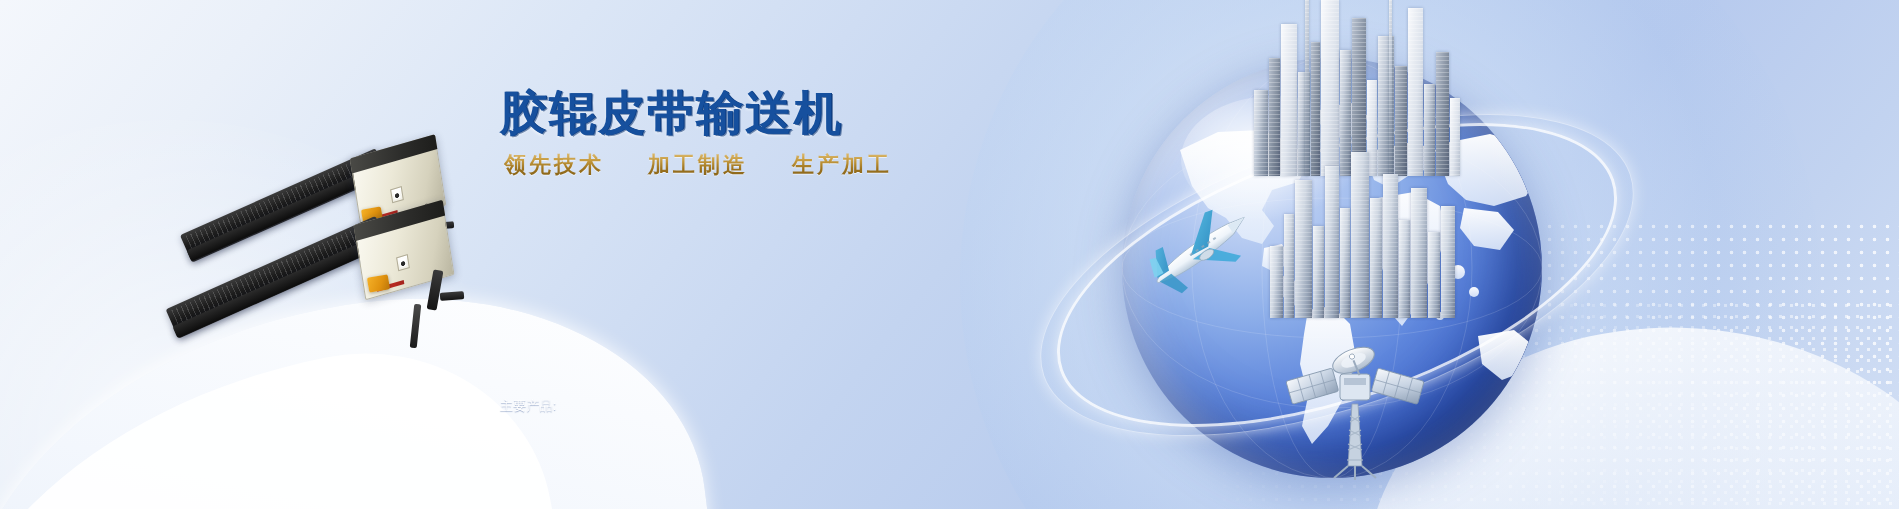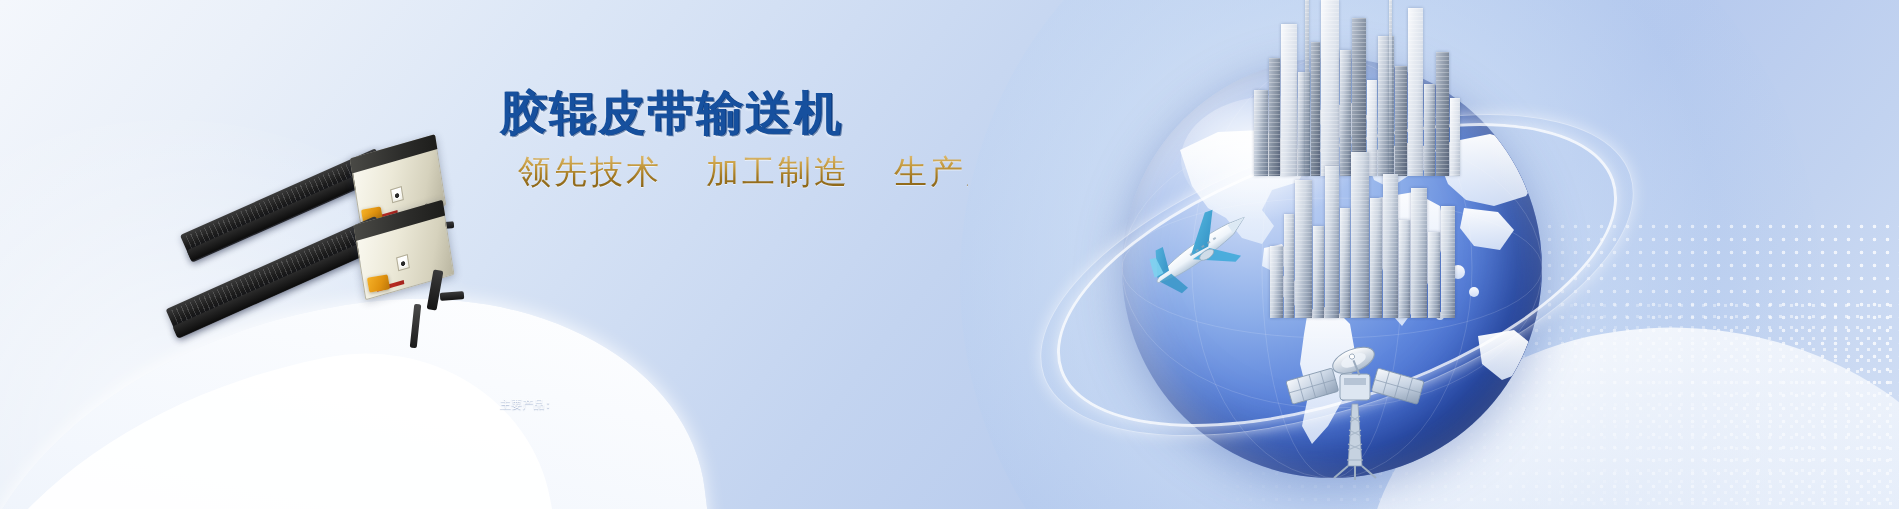--- a/index.html
+++ b/index.html
@@ -254,41 +254,41 @@
     line-height:1.06;
     color:#16509e;
     text-shadow:
       1px 0 0 #0d3f86,
       2px 1px 0 rgba(10,50,110,.55),
       0 2px 3px rgba(255,255,255,.55);
   }
 
   #tagline {
     margin-top:12px;
-    margin-left:20px;
+    margin-left:6px;
     font-family:"Liberation Serif", serif;
-    font-weight:400;
-    font-size:33px;
+    font-weight:700;
+    font-size:22px;
     letter-spacing:3px;
     display:flex;
     gap:44px;
     background:linear-gradient(180deg,#e8c884 0%,#c49a3f 35%,#9d7420 62%,#7d5b15 100%);
     -webkit-background-clip:text;
     background-clip:text;
     color:transparent;
     -webkit-text-fill-color:transparent;
     filter:drop-shadow(0 1px 0 rgba(255,255,255,.55));
   }
   #tagline span { white-space:nowrap; }
 
   #blurb {
     position:absolute; left:500px; top:398px;
     width:430px;
-    font-family:Liberation Mono, monospace;
-    font-size:11px;
+    font-family:Liberation Sans, sans-serif;
+    font-size:13px;
     line-height:15.6px;
     color:#ffffff;
     text-shadow:0 1px 1px rgba(90,115,165,.55);
     letter-spacing:.2px;
   }
   #blurb .lbl { display:block; margin-bottom:1px; }
   #blurb .body { display:block; }
 
   .nosel { user-select:none; }
 </style>

